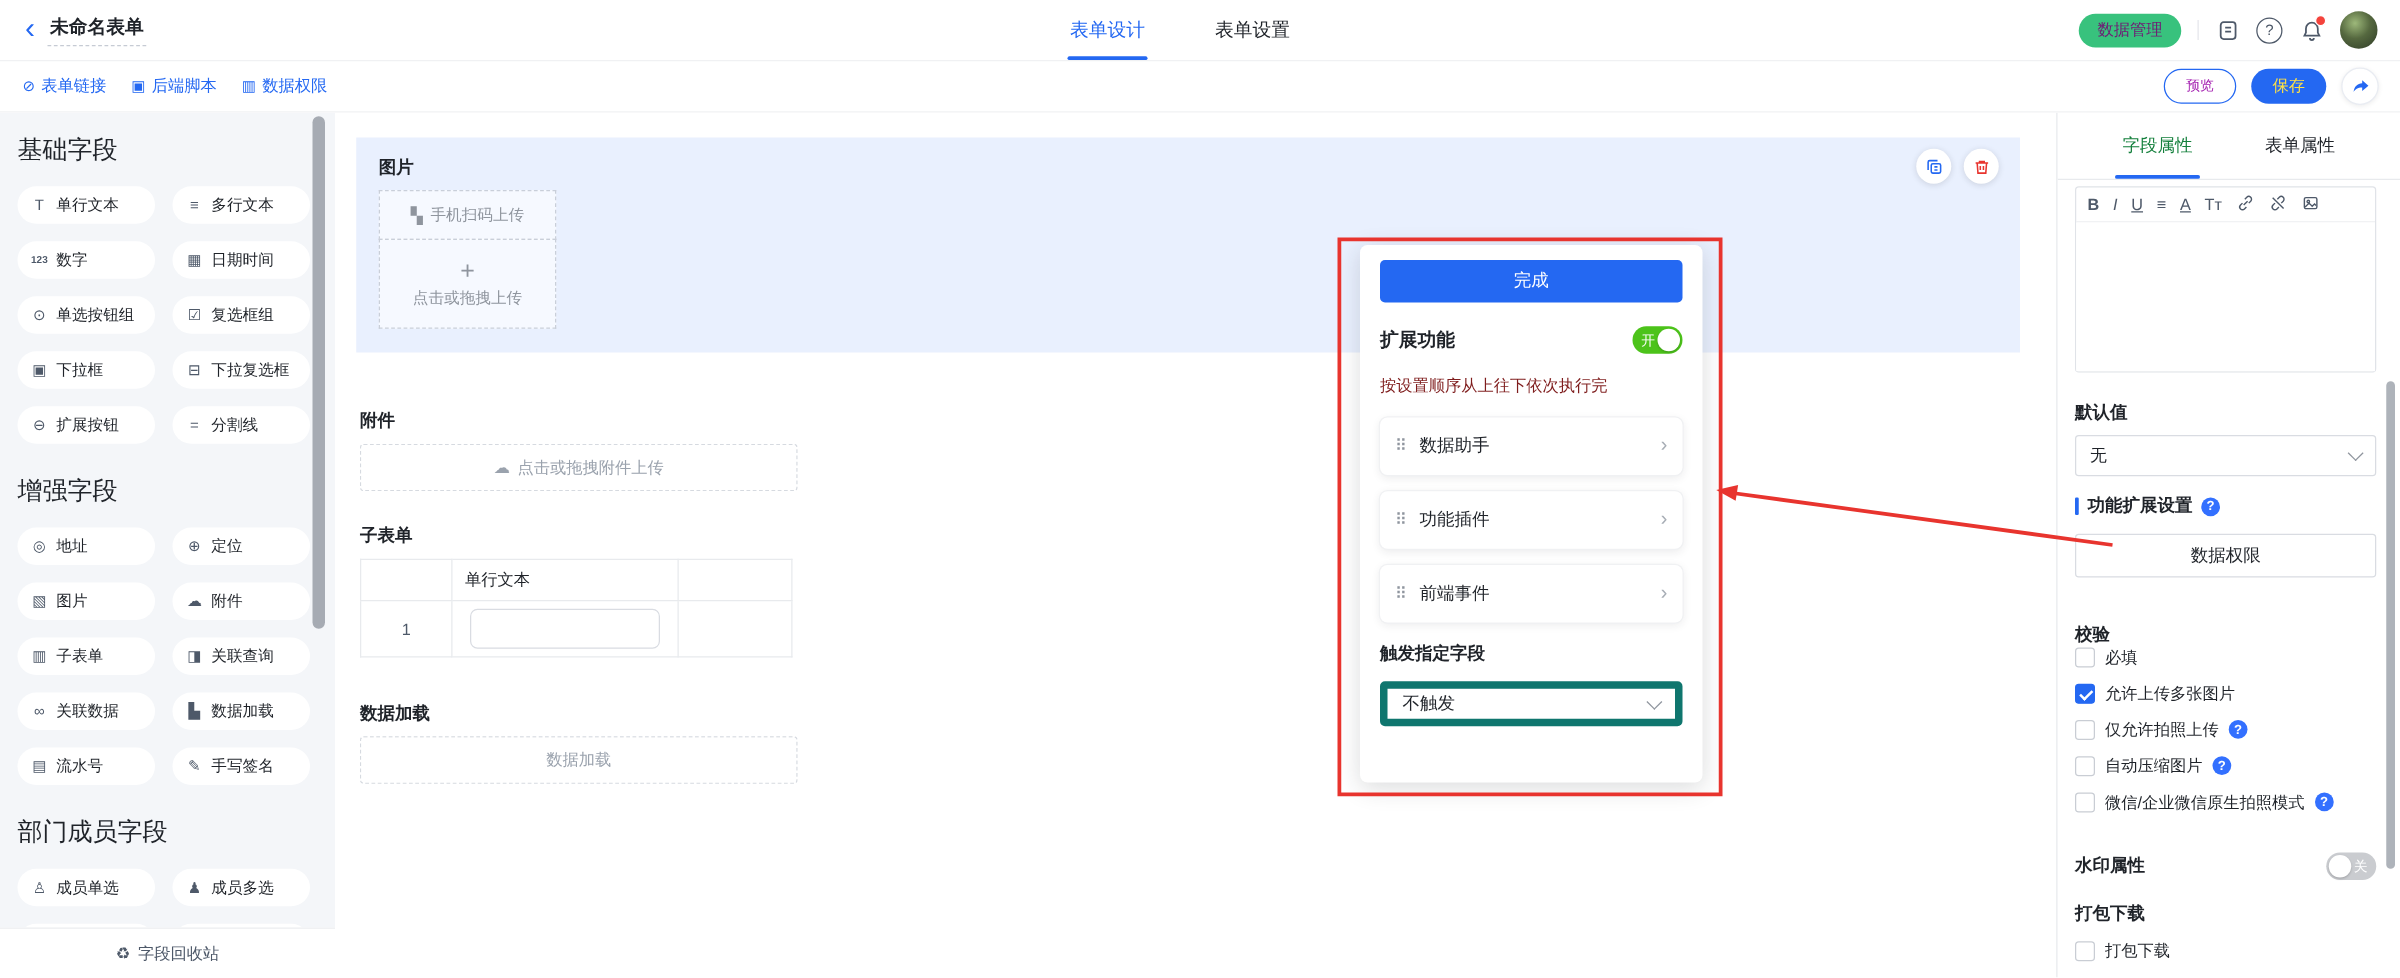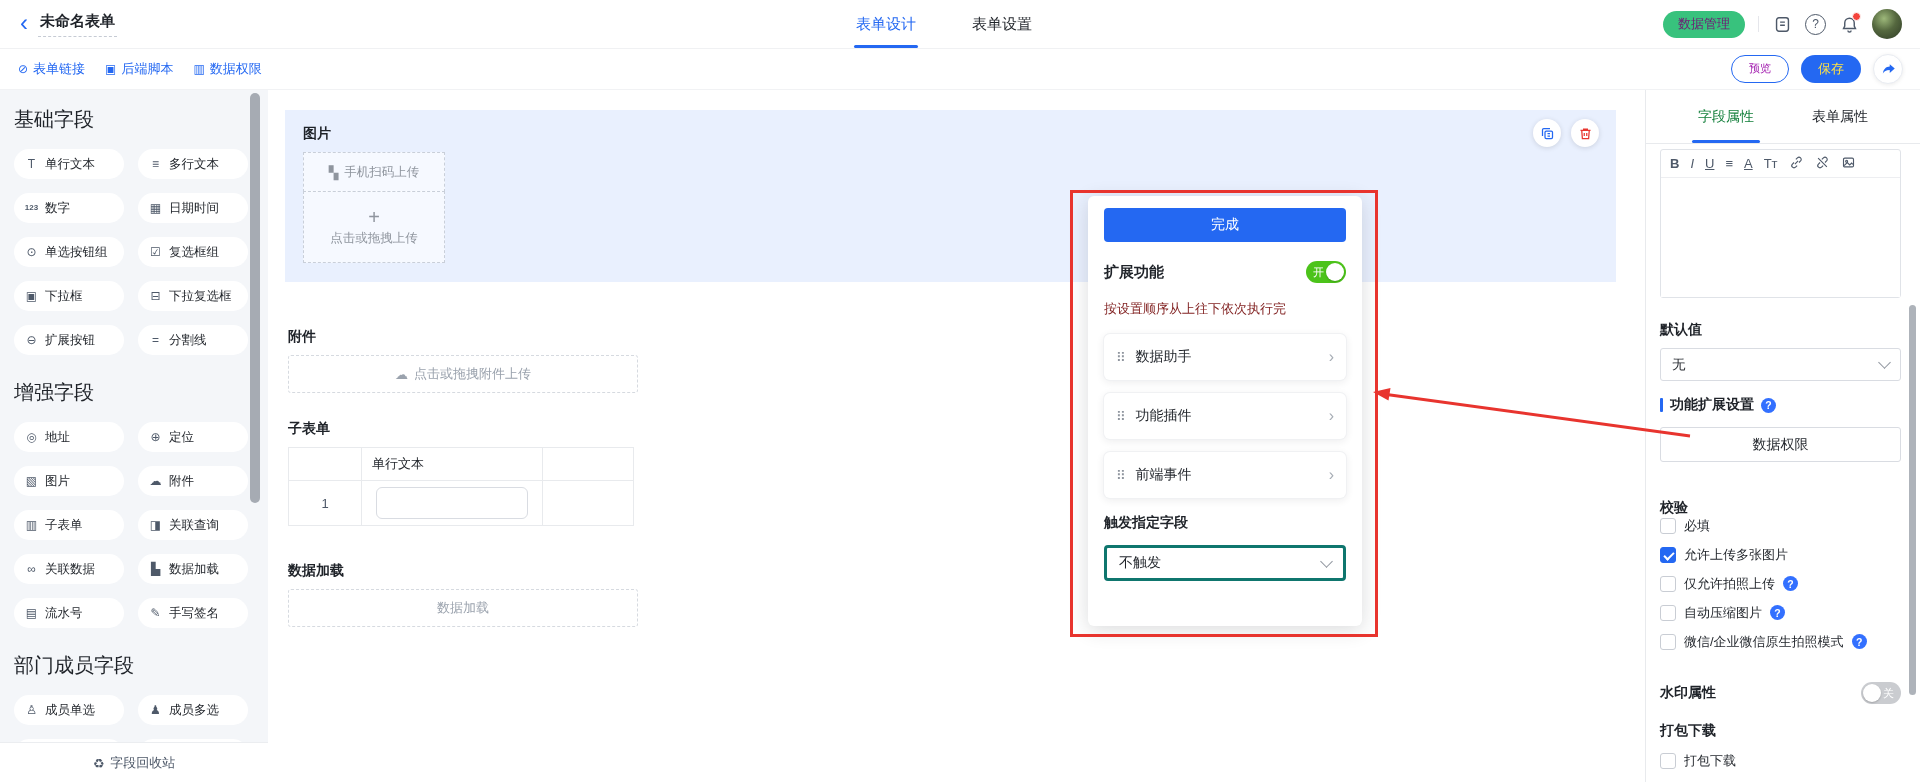--- a/index.html
+++ b/index.html
@@ -71,21 +71,21 @@
   .tog .knob{width:18px;height:18px;border-radius:50%;background:#fff;box-shadow:0 1px 2px rgba(0,0,0,.2)}
   .tog.on{background:#4CC31A}.tog.on .txt{margin-left:7px}.tog.on .knob{margin-left:auto;margin-right:2px}
   .tog.off{background:#caccd0}.tog.off .knob{margin-left:2px}.tog.off .txt{margin-left:auto;margin-right:7px}
   .hint{margin-top:17px;font-size:13px;color:#7f1d1d}
   .card{margin-top:13px;height:46px;background:#fff;border-radius:6px;box-shadow:0 0 0 1px #f0f1f3,0 2px 8px rgba(31,35,41,.09);display:flex;align-items:center;padding:0 12px;gap:10px;cursor:pointer}
   .card.first{margin-top:16px}
   .card .dh{color:#8f959e;font-size:13px;cursor:grab}
   .card .cl{font-size:14px}
   .card .ch{margin-left:auto;color:#a7adb5;font-size:16px}
   .triglabel{margin-top:16px;font-size:14px;font-weight:bold}
-  .select{margin-top:13px;height:36px;border:3px solid #0f766e;border-radius:4px;display:flex;align-items:center;padding:0 12px;font-size:14px;cursor:pointer;background:#fff;box-sizing:border-box}
+  .select{margin-top:13px;height:36px;border:6px solid #0f766e;border-radius:4px;display:flex;align-items:center;padding:0 12px;font-size:14px;cursor:pointer;background:#fff;box-sizing:border-box}
   .chev{margin-left:auto;width:8px;height:8px;border-right:1.5px solid #8f959e;border-bottom:1.5px solid #8f959e;transform:rotate(45deg);margin-top:-4px}
   .ann-rect{position:absolute;left:1070px;top:190px;width:308px;height:447px;border:3px solid #E8342E;z-index:8;pointer-events:none;box-sizing:border-box}
   .ann-arrow{position:absolute;left:1365px;top:378px;z-index:9;pointer-events:none}
 
   
   .rp{position:absolute;left:1645px;top:90px;width:275px;height:692px;background:#fff;border-left:1px solid #e8eaed;overflow:hidden;box-sizing:border-box}
   .rtabs{height:53px;border-bottom:1px solid #e8eaed;display:flex;justify-content:center;gap:58px}
   .rtab{height:53px;display:flex;align-items:center;font-size:14px;cursor:pointer;position:relative}
   .rtab.on{color:#15803d}
   .rtab.on::after{content:"";position:absolute;left:-6px;right:-6px;bottom:0;height:3px;border-radius:2px;background:#2468F2}

